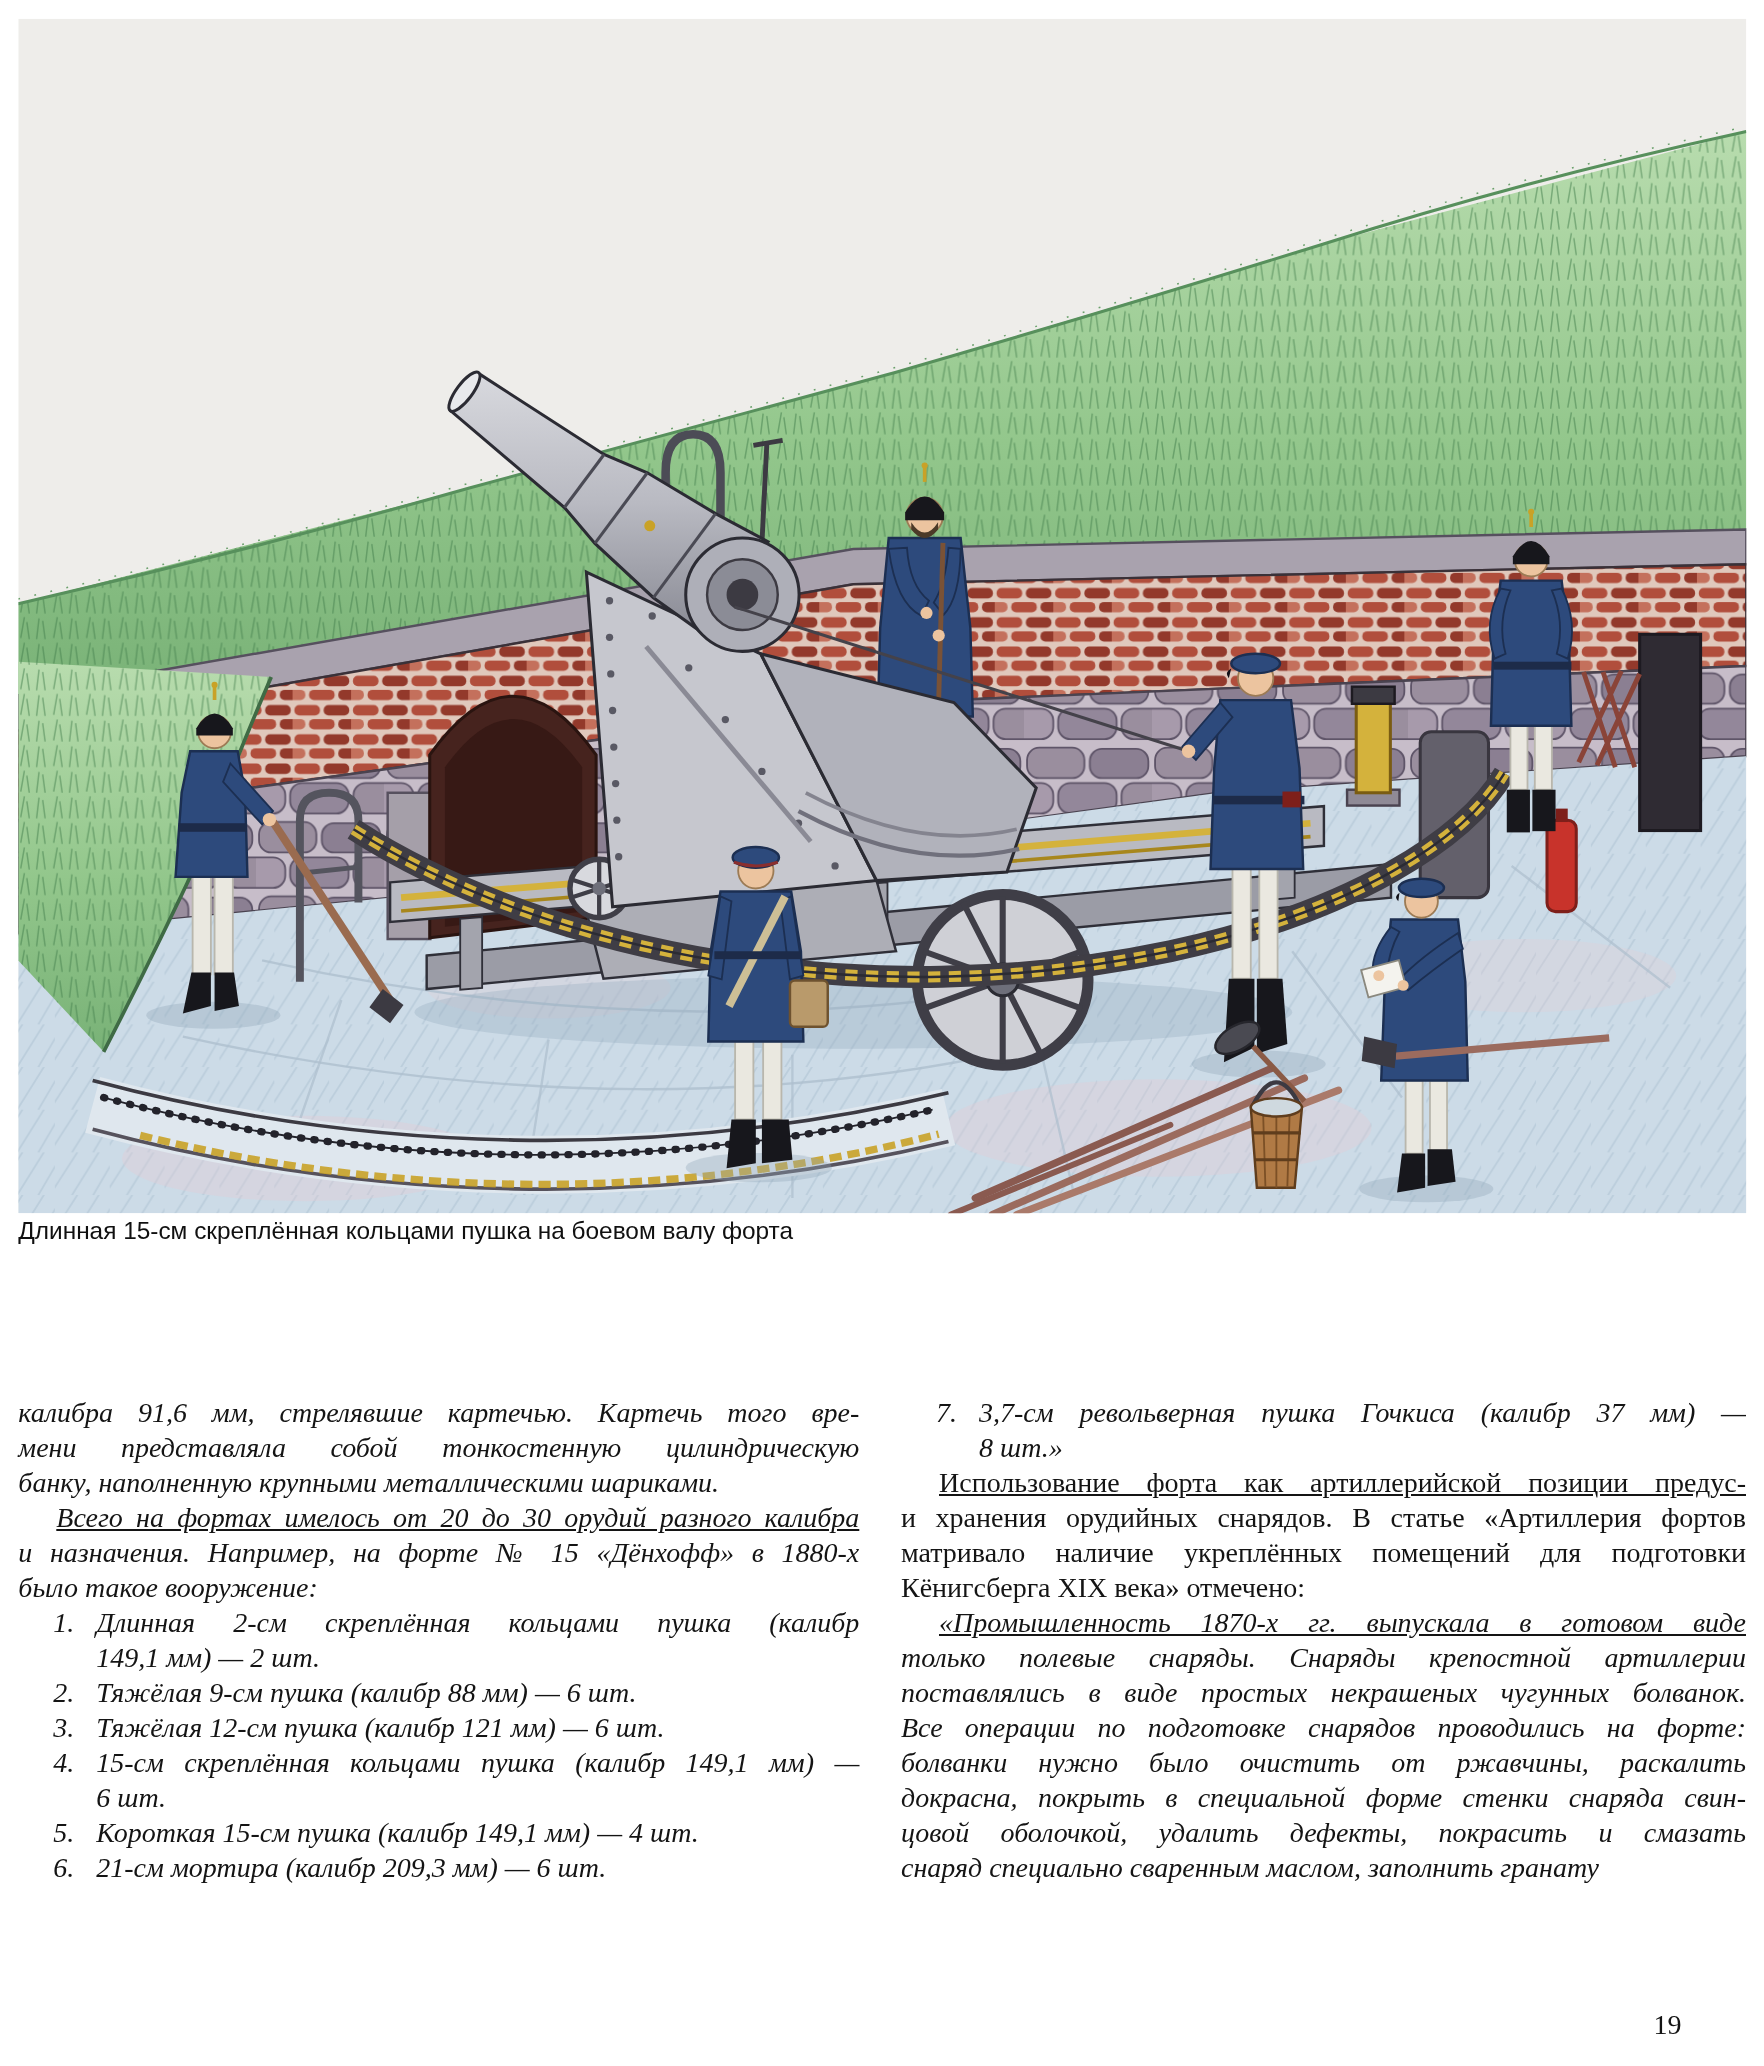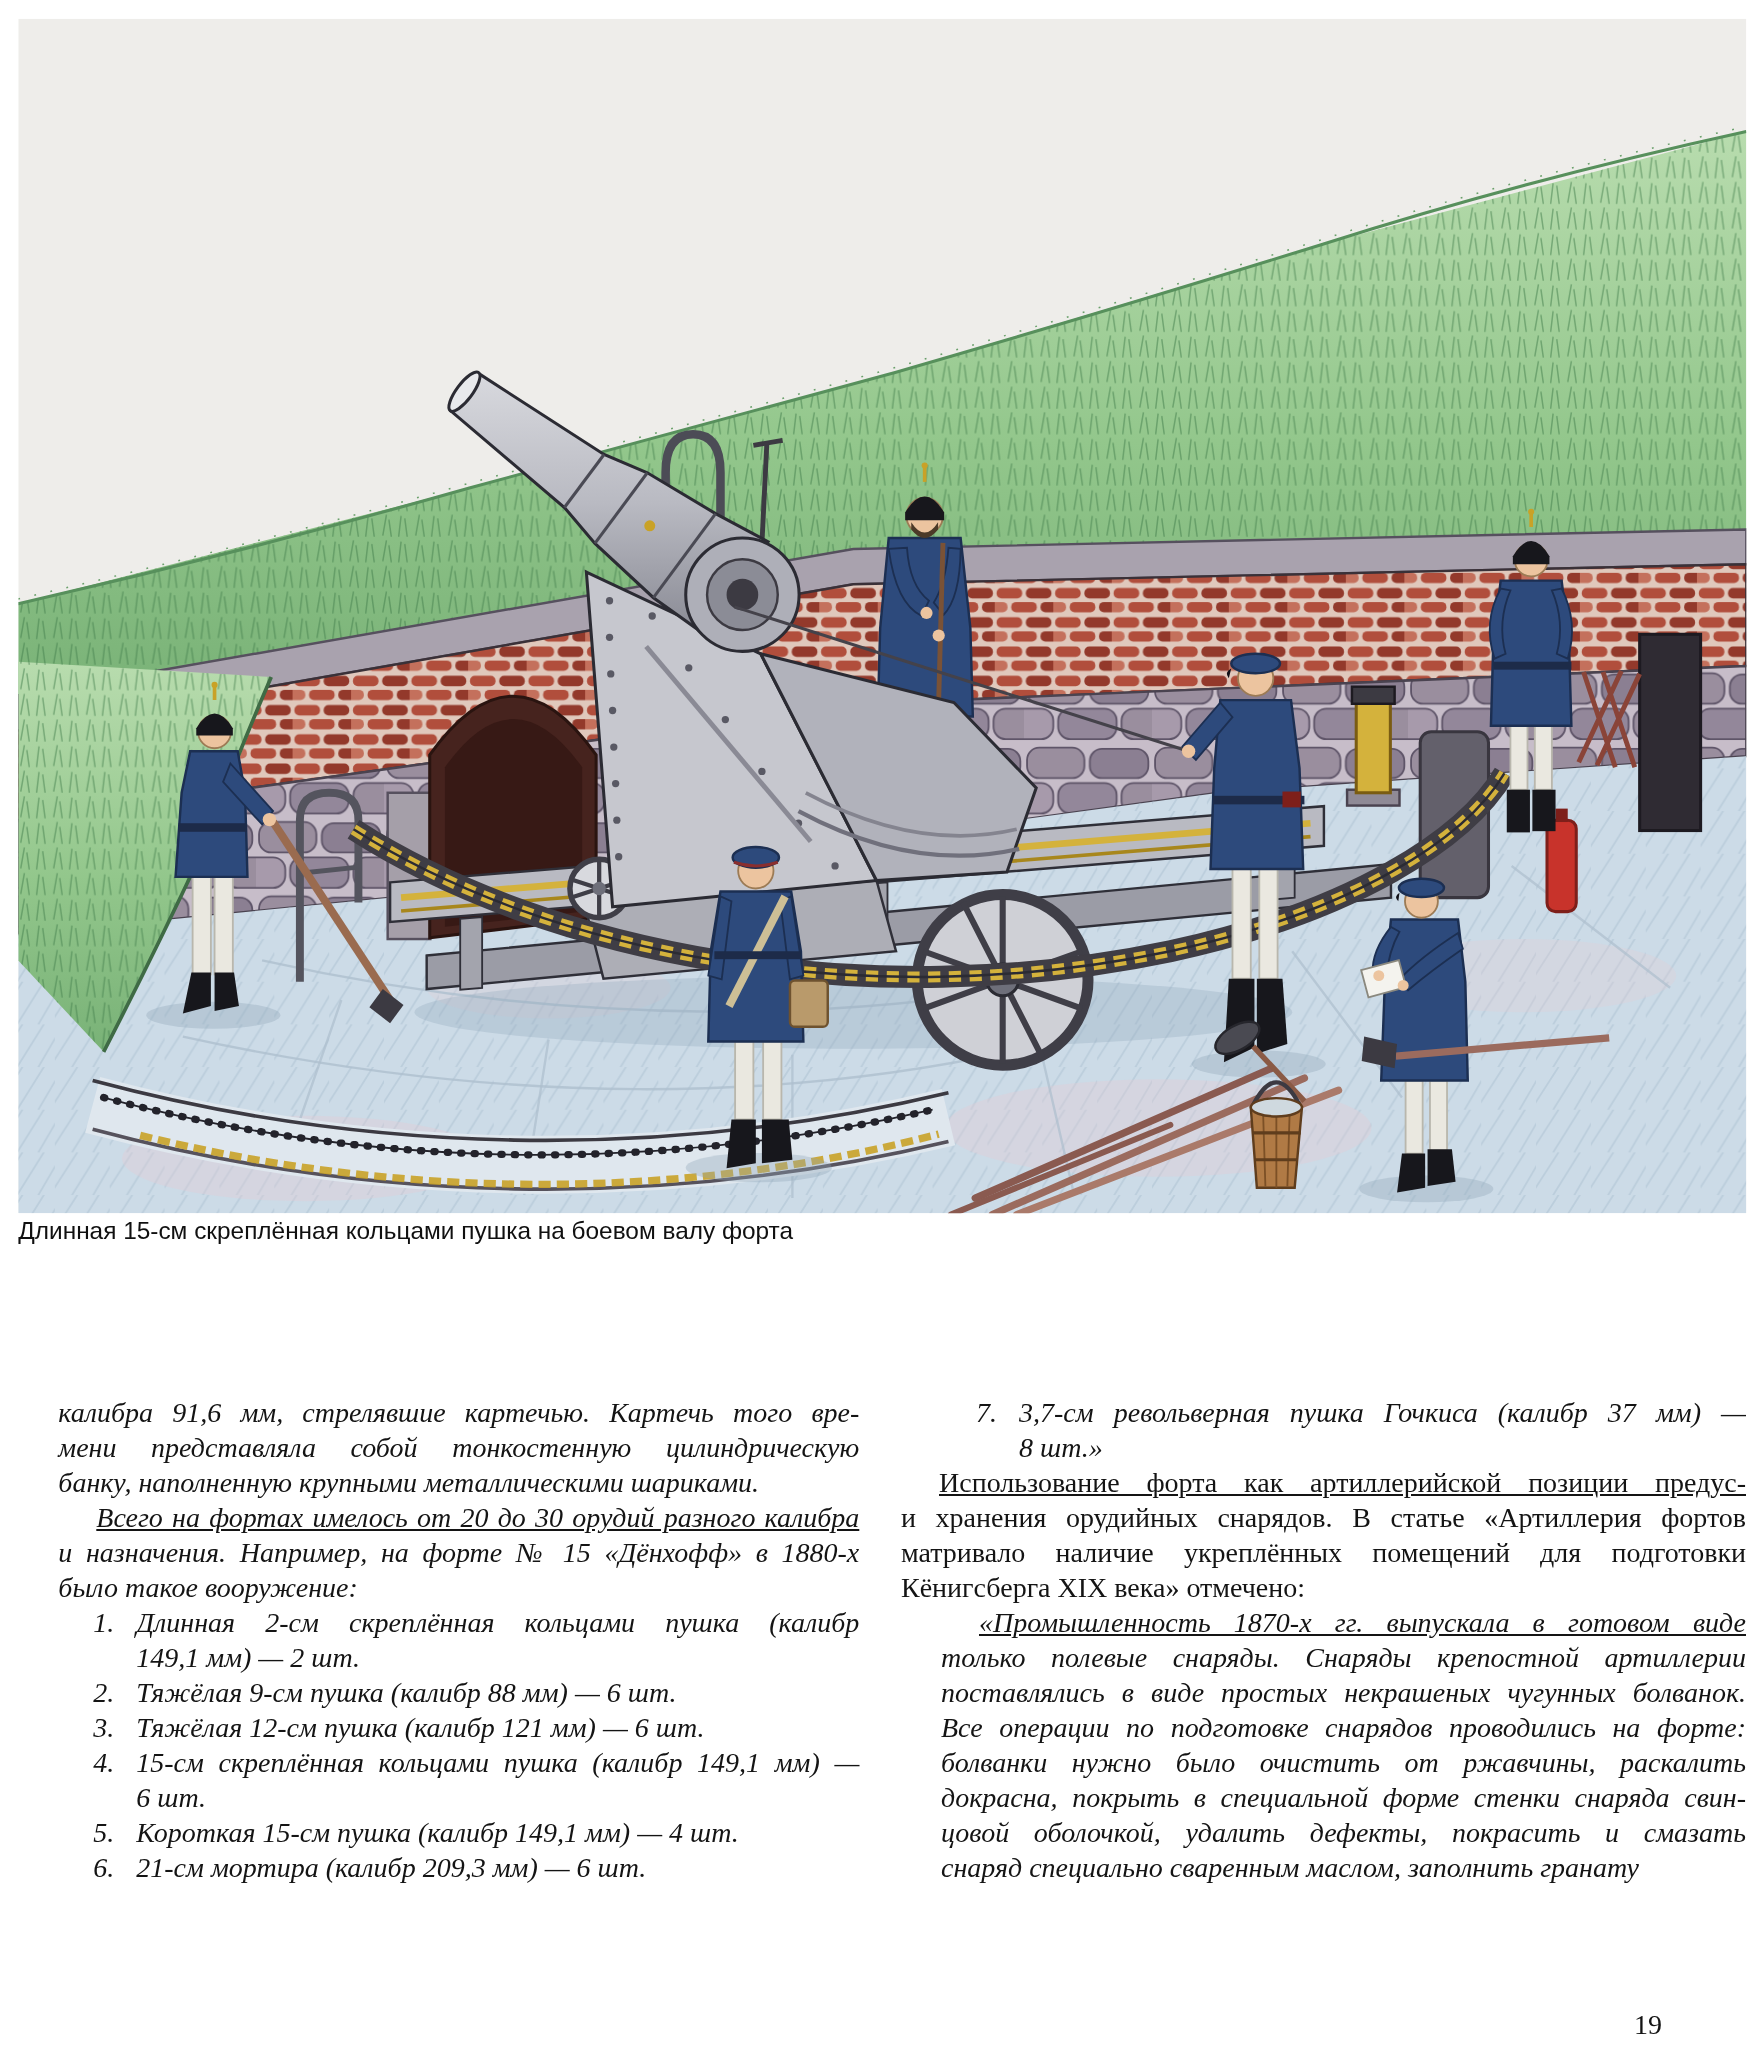--- a/index.html
+++ b/index.html
@@ -16,28 +16,28 @@
     text-align:left;
     font-family:"Liberation Sans",sans-serif;
     font-size:24.4px;line-height:30.5px;color:#101010;
   }
   .col{position:absolute;top:1395px;}
   .col-left{left:18.3px;width:841px;}
   .col-right{left:901px;width:845px;}
   .line{position:relative;height:35px;line-height:35px;font-size:28px;}
   .line .t{display:block;}
   .line.j .t{text-align:justify;text-align-last:justify;}
-  .line.it{font-style:italic;margin-left:40px;}
+  .line.it{font-style:italic;}
   .line.ind-first .t{padding-left:38px;text-decoration:underline;}
   .line.ind-num .t{padding-left:78px;}
   .line.ind-cont .t{padding-left:78px;}
   .line .num{position:absolute;left:35px;top:0;}
   .page-number{
     position:absolute;left:1634px;top:2009px;width:67px;
-    text-align:left;font-size:28px;font-family:"Liberation Serif",serif;
+    text-align:center;font-size:28px;font-family:"Liberation Serif",serif;
   }
 </style>
 </head>
 <body>
 
 <figure class="illustration">
 <svg width="1764" height="1232" viewBox="0 0 2894 2020" xmlns="http://www.w3.org/2000/svg">
   <defs>
     <clipPath id="clip">
           <rect x="30" y="30" width="2835" height="1960"></rect>

